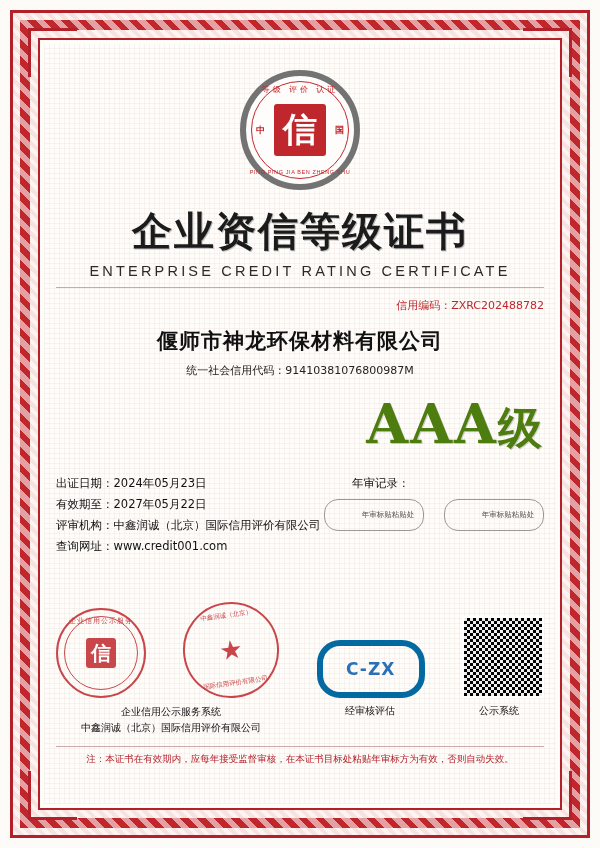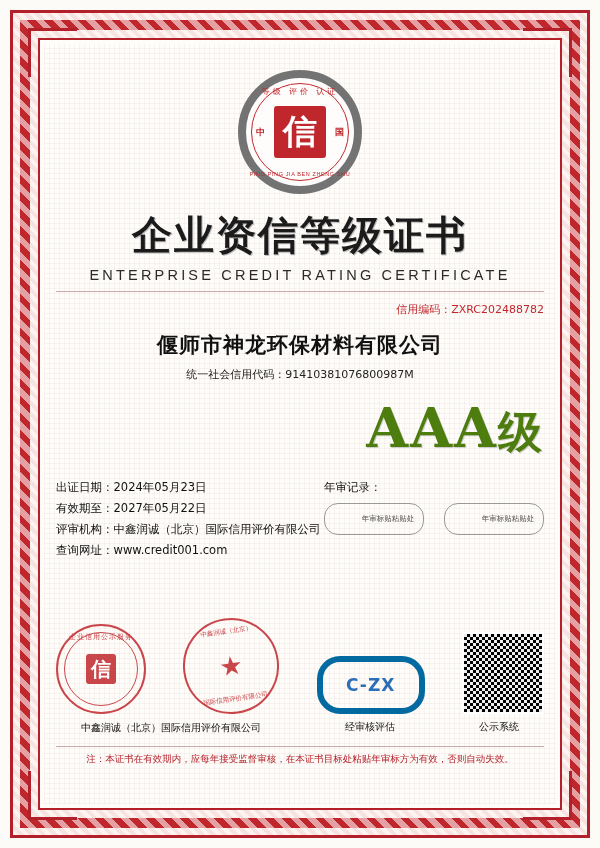--- a/index.html
+++ b/index.html
@@ -50,21 +50,21 @@
   .content{
     position:absolute;left:56px;top:52px;right:56px;bottom:52px;
   }
 
   
   .emblem-wrap{
     display:flex;justify-content:center;margin-top:18px;
   }
   .emblem{
     position:relative;width:108px;height:108px;border-radius:50%;
-    border:8px solid #737373;
+    border:6px solid #737373;
     display:flex;align-items:center;justify-content:center;
     background:#fffdfb;
   }
   .emblem:before{
     content:"";position:absolute;left:5px;top:5px;right:5px;bottom:5px;
     border:1px solid #c0272d;border-radius:50%;
   }
   .emblem-core{
     width:52px;height:52px;background:#c0272d;color:#fff;
     display:flex;align-items:center;justify-content:center;
@@ -134,21 +134,21 @@
   .grade .cn{font-family:"DejaVu Sans", sans-serif;font-size:44px;}
 
   
   .info{
     margin-top:18px;display:flex;justify-content:space-between;
     font-size:11.5px;color:#111;
     font-family:"DejaVu Sans", sans-serif;
   }
   .info-left div{margin-bottom:6px;}
   .info-right{width:220px;}
-  .info-right .lbl{margin-bottom:8px;}
+  .info-right .lbl{margin-bottom:8px;margin-left:28px;}
   .stamps{display:flex;gap:20px;}
   .stamp-box{
     width:86px;height:30px;border:1px solid #999;border-radius:14px;
     display:flex;align-items:center;justify-content:center;
     font-size:7.5px;color:#555;padding-left:28px;
   }
 
   
   .footer{
     position:absolute;left:0;right:0;bottom:30px;
@@ -293,20 +293,21 @@
           <div class="t">中鑫润诚（北京）</div>
           <div class="star">★</div>
           <div class="b">国际信用评价有限公司</div>
         </div>
         <div class="logo-czx">C-ZX</div>
         <div class="qr"></div>
       </div>
 
       <div class="seal-captions">
         <div class="cap-left">
+          <div>企业信用公示服务系统</div>
           <div>中鑫润诚（北京）国际信用评价有限公司</div>
         </div>
         <div class="cap-mid">经审核评估</div>
         <div class="cap-right">公示系统</div>
       </div>
 
       <div class="note">注：本证书在有效期内，应每年接受监督审核，在本证书目标处粘贴年审标方为有效，否则自动失效。</div>
     </div>
 
   </div>

